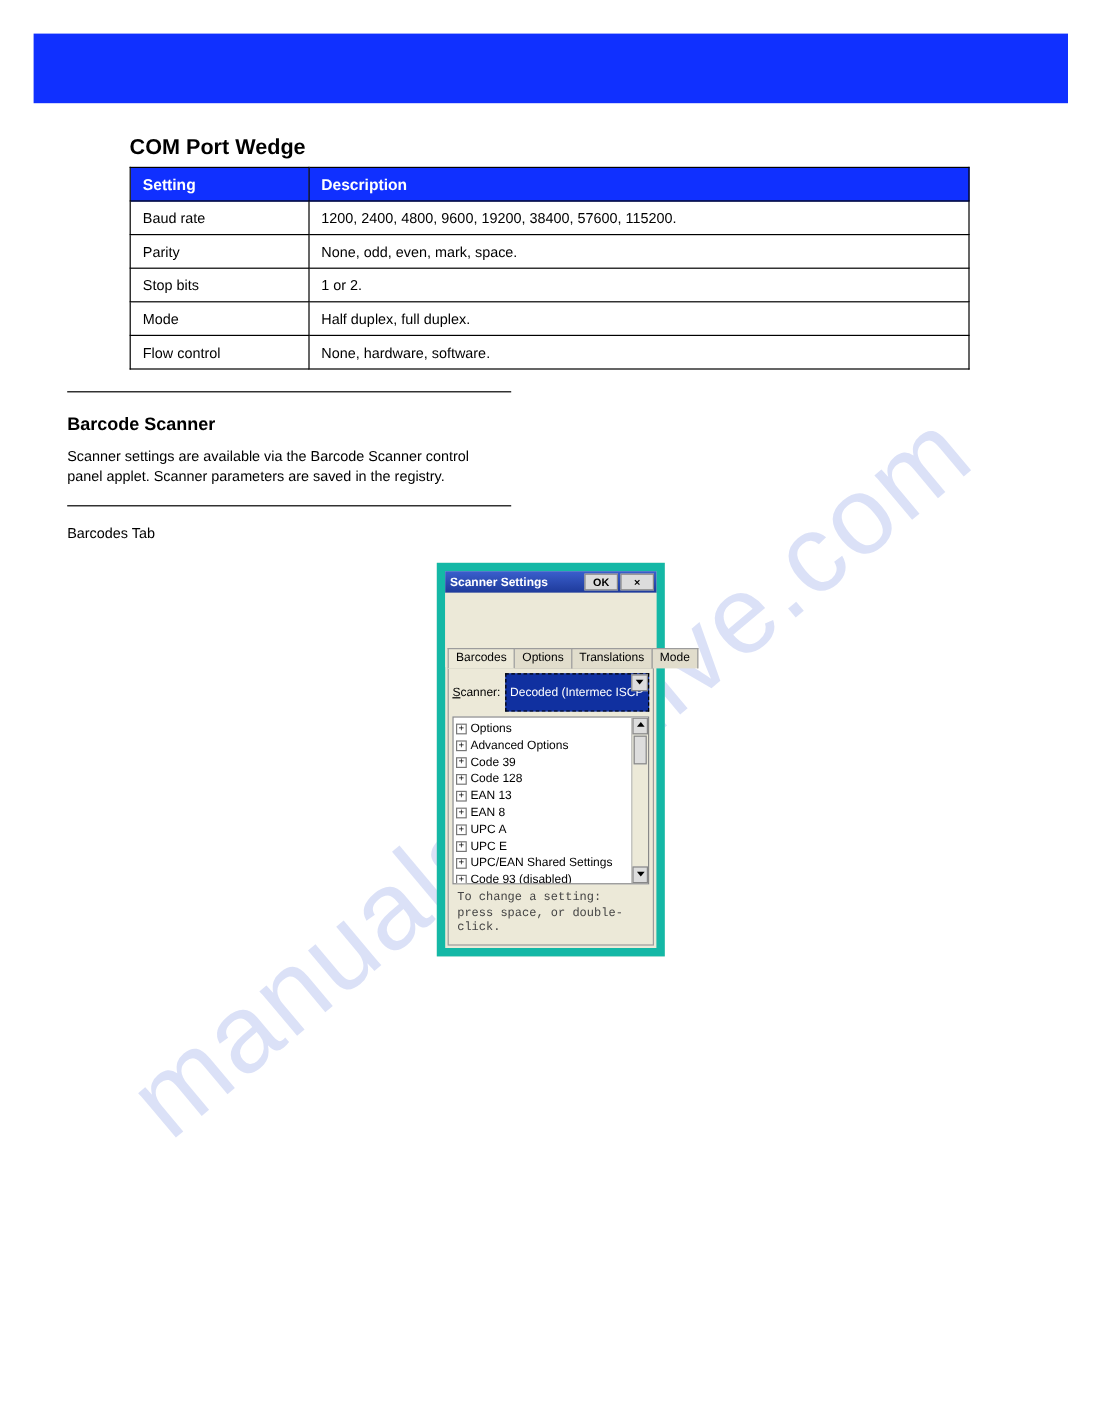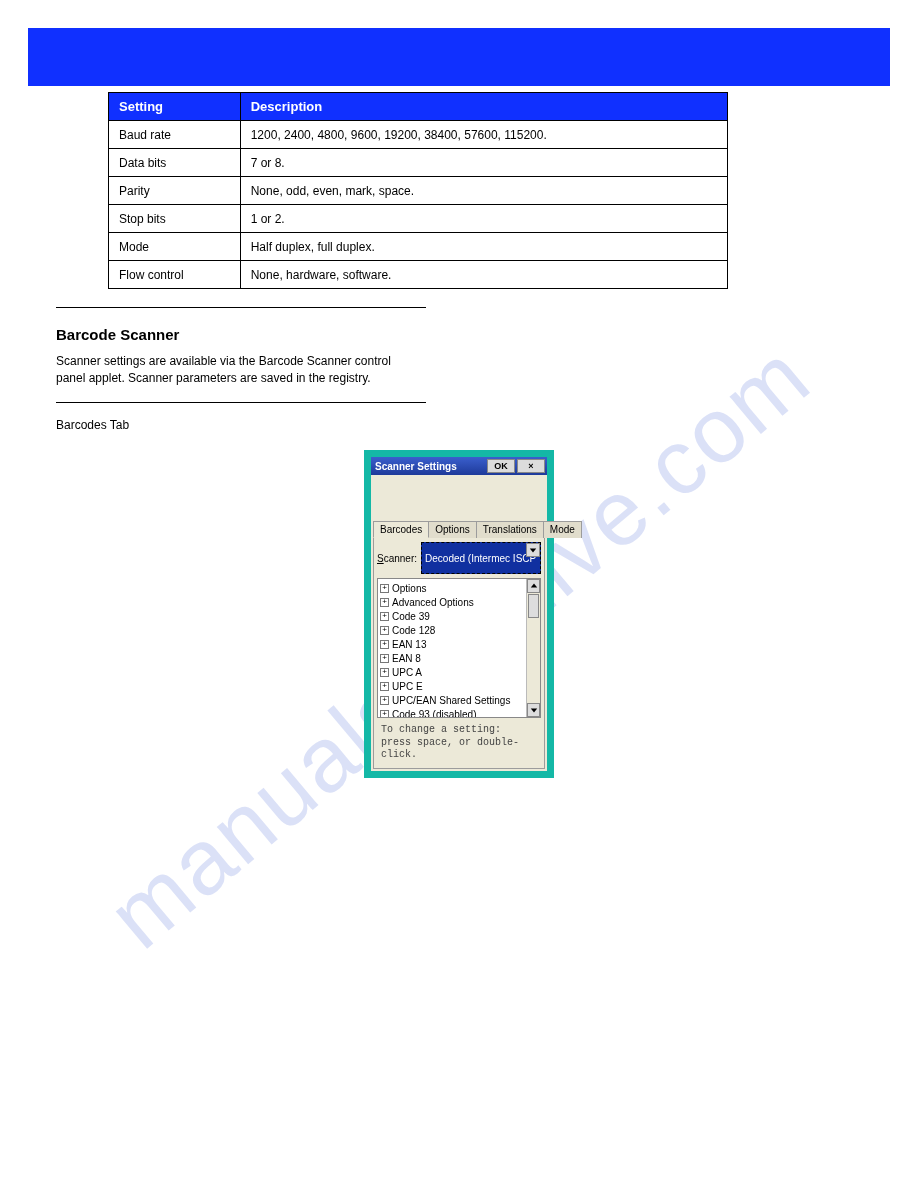--- a/index.html
+++ b/index.html
@@ -6,21 +6,21 @@
   html, body { width: 918px; height: 1188px; font-family: Arial, Helvetica, sans-serif; background: #fff; color: #000; }
   .page { position: relative; width: 918px; height: 1188px; }
   .watermark {
     position: absolute; left: 50%; top: 52%; transform: translate(-50%,-50%) rotate(-40deg);
     font-size: 92px; font-weight: 400; color: rgba(90,120,220,0.22); letter-spacing: 2px;
     pointer-events: none; user-select: none; white-space: nowrap; z-index: 1;
   }
   .content { position: relative; z-index: 2; }
   .header-bar { background: #1030ff; height: 58px; margin: 28px 28px 0 28px; }
   .section-title { font-size: 18px; font-weight: 700; margin: 26px 0 6px 108px; }
-  table.settings { border-collapse: collapse; width: 620px; margin: 6px 0 0 108px; }
+  table.settings { border-collapse: collapse; width: 700px; margin: 6px 0 0 108px; }
   table.settings th { background: #1030ff; color: #fff; font-weight: 700; font-size: 13px; text-align: left; padding: 6px 10px; border: 1px solid #000; }
   table.settings td { border: 1px solid #000; font-size: 12px; padding: 6px 10px; height: 28px; }
   .rule { border-bottom: 1px solid #000; width: 370px; margin-left: 56px; }
   .subhead { font-size: 15px; font-weight: 700; margin: 18px 0 4px 56px; }
   .body-text { font-size: 12px; margin: 10px 0 0 56px; width: 360px; line-height: 1.45; }
   .dialog-wrap { margin: 16px 0 0 0; display: flex; justify-content: center; }
   
   .win { width: 190px; border: 7px solid #14b8a6; background: #ece9d8; font-size: 10px; }
   .titlebar { display: flex; align-items: center; justify-content: space-between; background: linear-gradient(#3a5fcd,#1e3a9a); color: #fff; height: 18px; padding: 0 2px 0 4px; font-size: 10px; font-weight: 700; }
   .titlebar .btns { display: flex; gap: 2px; }
@@ -46,36 +46,33 @@
   .scroll .track { flex: 1; }
   .hint { font-size: 10px; color: #444; padding: 6px 4px 0 4px; line-height: 1.25; font-family: Liberation Mono, monospace; }
 </style>
 </head>
 <body>
 <div class="page">
   <div class="watermark">manualsarchive.com</div>
   <div class="content">
     <div class="header-bar"></div>
 
+    <div class="section-title">COM Port Wedge</div>
 
     <table class="settings">
       <thead>
         <tr>
           <th>Setting</th>
           <th>Description</th>
         </tr>
       </thead>
       <tbody>
         <tr>
           <td>Baud rate</td>
           <td>1200, 2400, 4800, 9600, 19200, 38400, 57600, 115200.</td>
-        </tr>
-        <tr>
-          <td>Data bits</td>
-          <td>7 or 8.</td>
         </tr>
         <tr>
           <td>Parity</td>
           <td>None, odd, even, mark, space.</td>
         </tr>
         <tr>
           <td>Stop bits</td>
           <td>1 or 2.</td>
         </tr>
         <tr>

